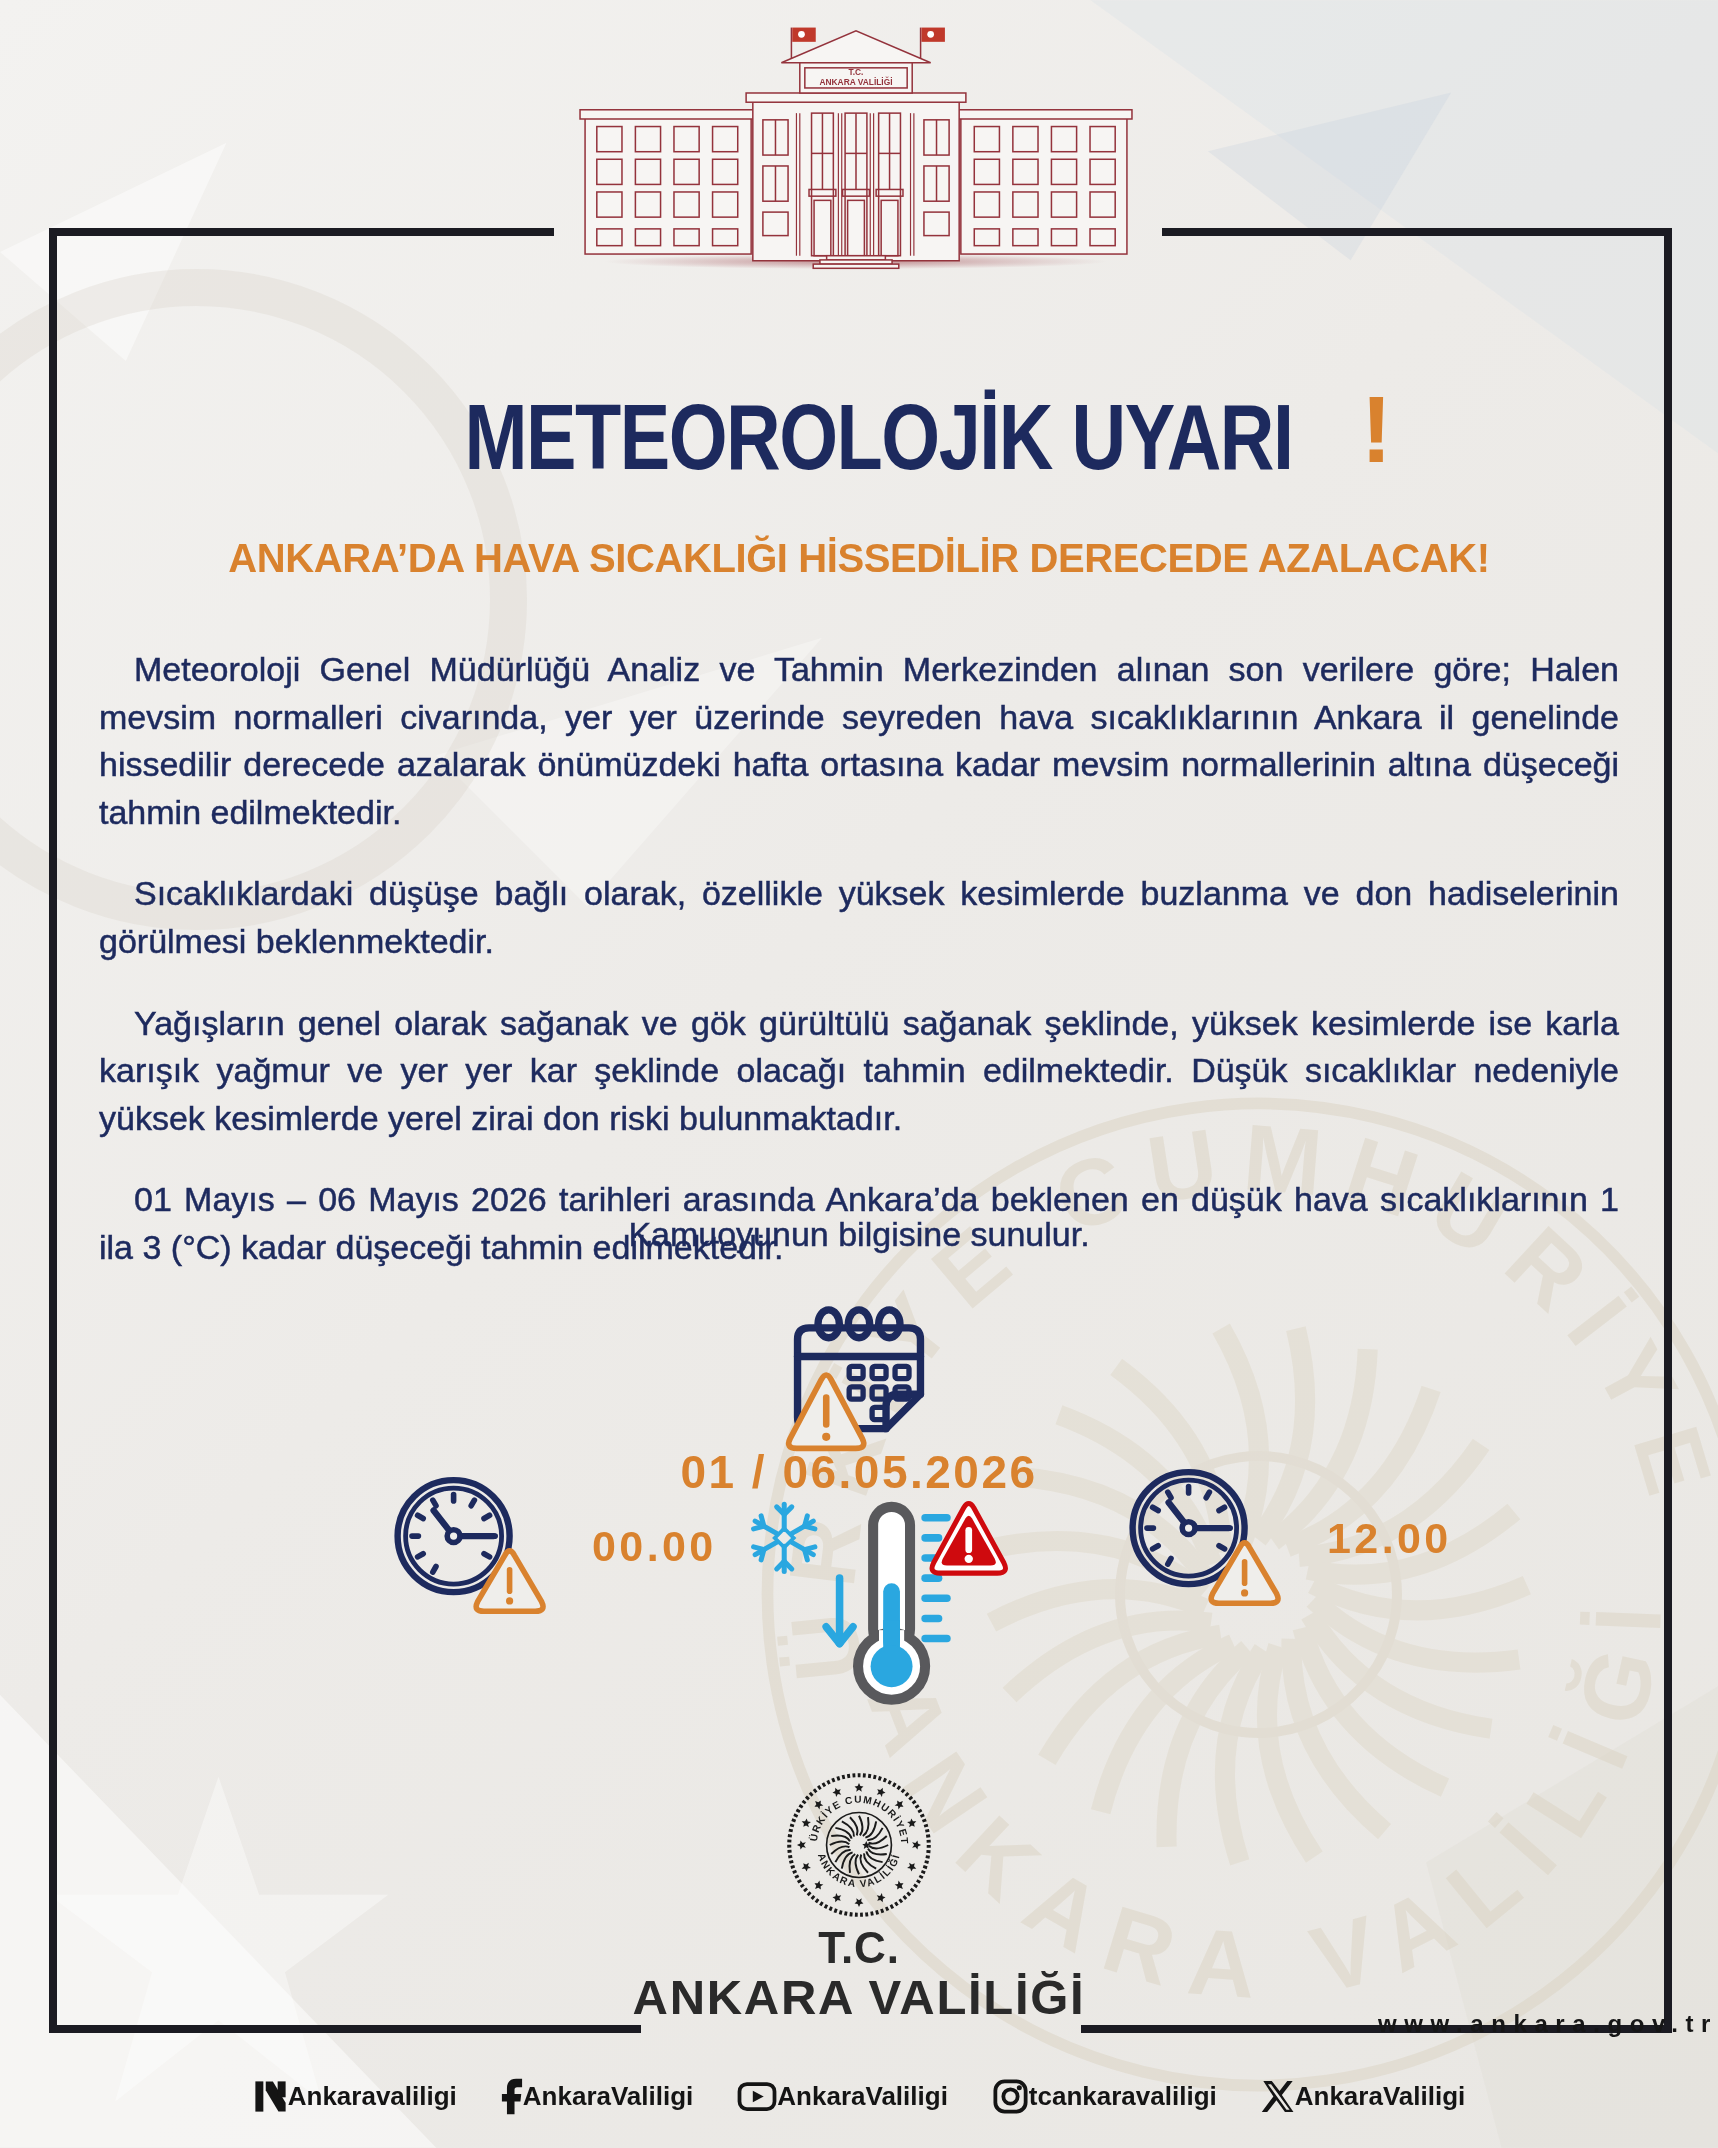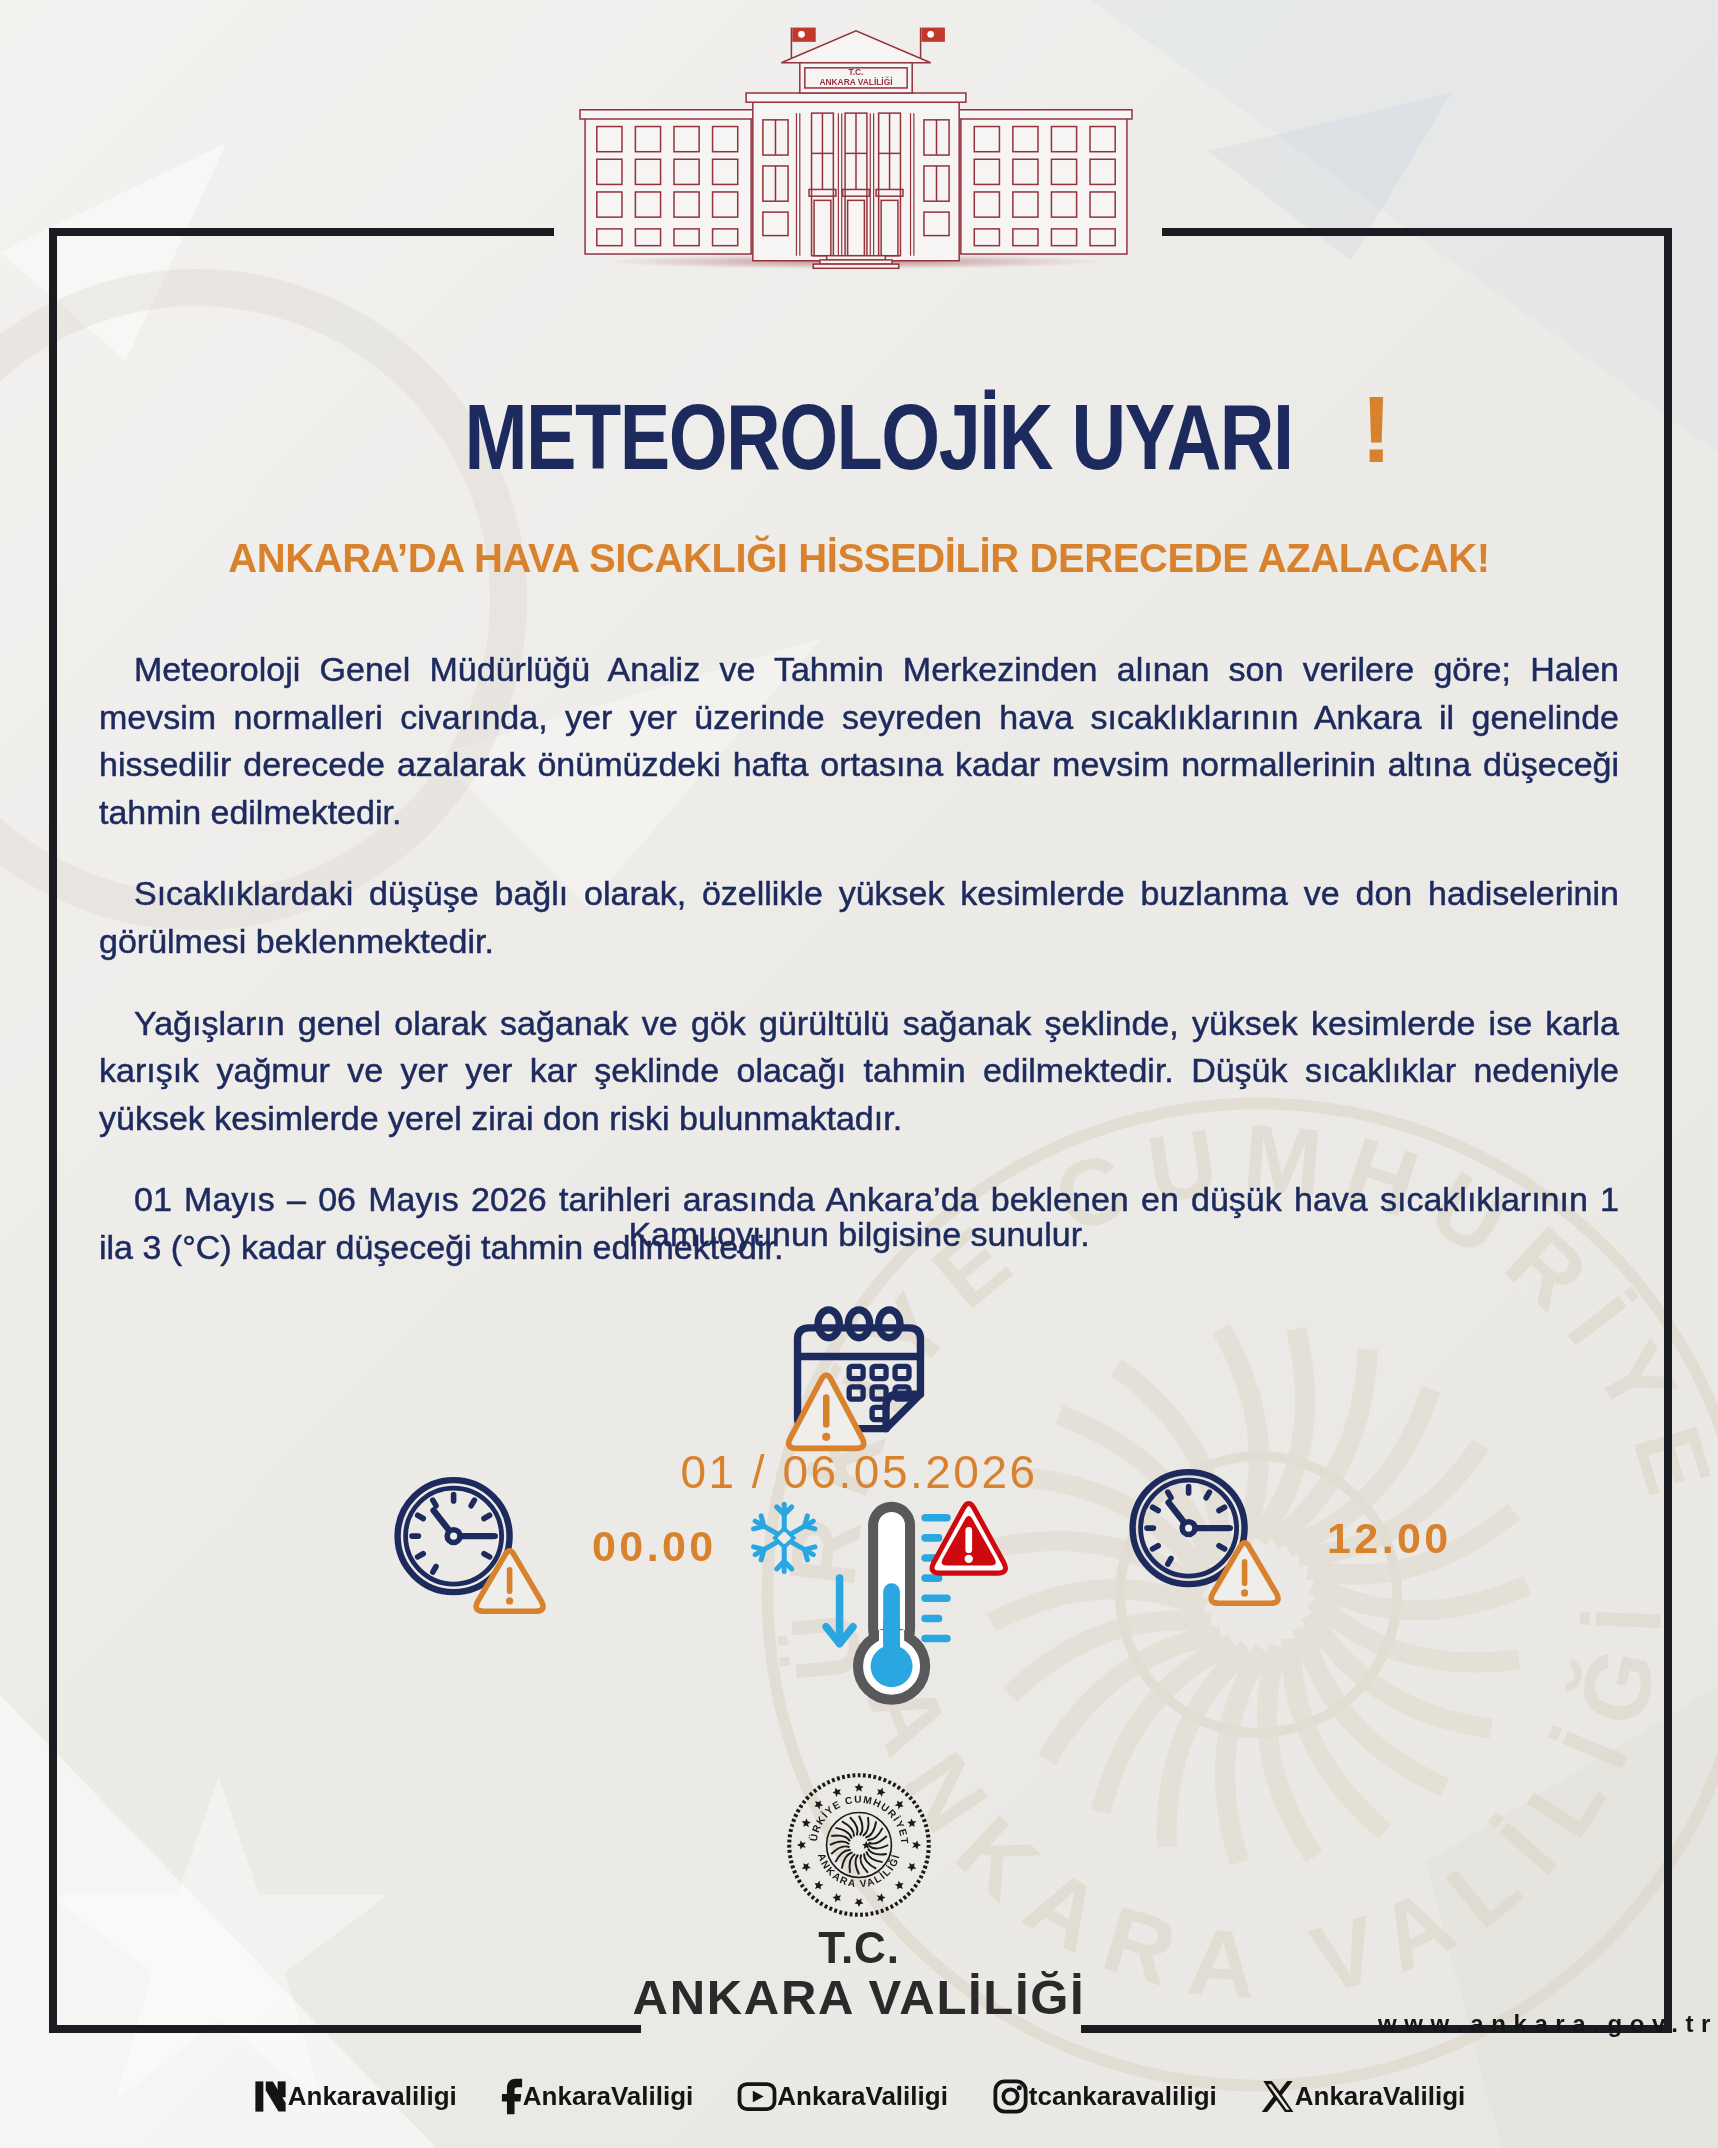--- a/index.html
+++ b/index.html
@@ -18,21 +18,21 @@
     letter-spacing:-1.7px;transform:scale(0.88,1.08);transform-origin:center;white-space:nowrap;}
   .title-exc{font-size:94px;font-weight:700;color:#d9822e;margin-left:11.7px;line-height:0.95;position:relative;top:-3.4px;}
 
   .subtitle{top:536px;font-size:40px;font-weight:700;color:#d9822e;letter-spacing:-0.4px;}
 
   .body-text{left:99px;top:646px;width:1520px;color:#1d2a5e;font-size:34px;line-height:1.40;
     text-align:justify;-webkit-text-stroke:0.5px #1d2a5e;}
   .body-text p{margin:0 0 34px 0;text-indent:35px;}
   .closing{top:1215px;font-size:34px;color:#1d2a5e;-webkit-text-stroke:0.5px #1d2a5e;}
 
-  .date-range{top:1445px;font-size:46px;font-weight:400;color:#d9822e;letter-spacing:2.5px;}
+  .date-range{top:1445px;font-size:46px;font-weight:700;color:#d9822e;letter-spacing:2.5px;}
   .time-group{display:flex;align-items:center;gap:32px;}
   .time-label{font-size:43px;font-weight:700;color:#d9822e;letter-spacing:3.4px;}
 
   .org-prefix{top:1923px;font-size:44px;font-weight:700;color:#2a2a2a;letter-spacing:0.8px;}
   .org-name{top:1969px;font-size:49px;font-weight:700;color:#2a2a2a;letter-spacing:1.7px;}
   .website{top:2010px;font-size:24px;font-weight:700;color:#161616;letter-spacing:7.6px;text-align:right;}
 
   .social-row{top:2078px;left:0;width:100%;display:flex;justify-content:center;align-items:center;gap:44px;}
   .social-item{display:flex;align-items:center;gap:0;}
   .social-label{font-size:26px;font-weight:700;color:#141414;letter-spacing:0px;}

